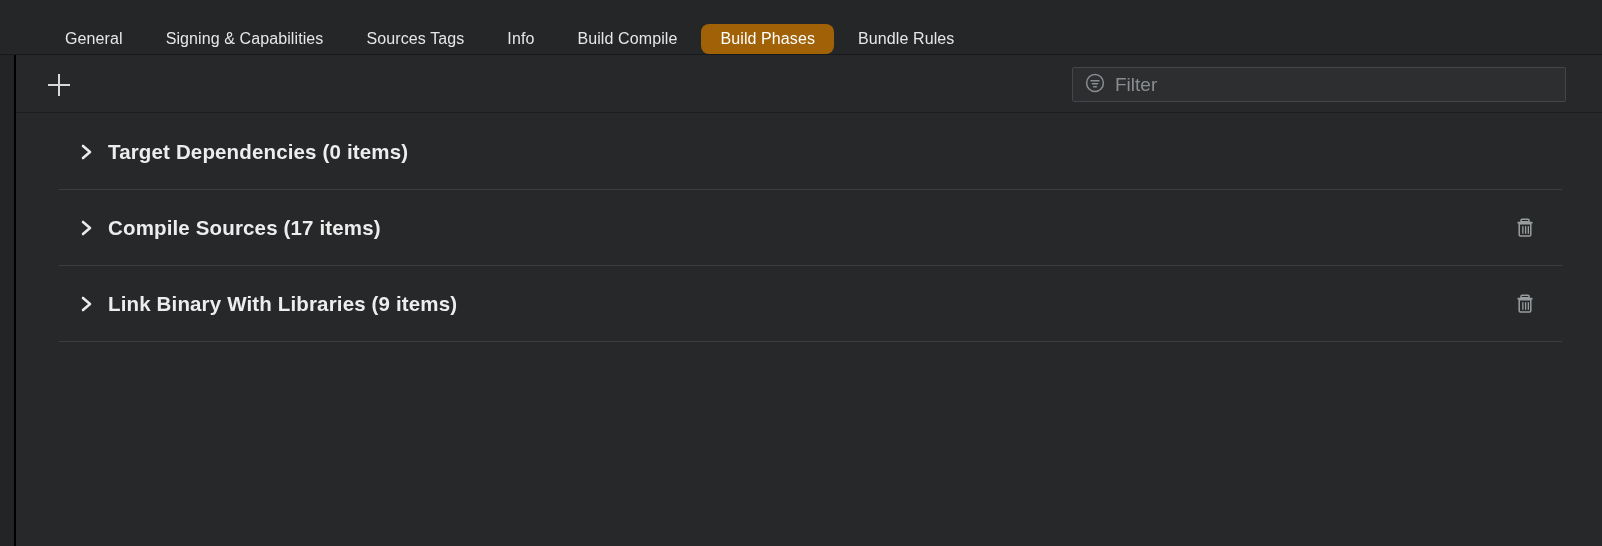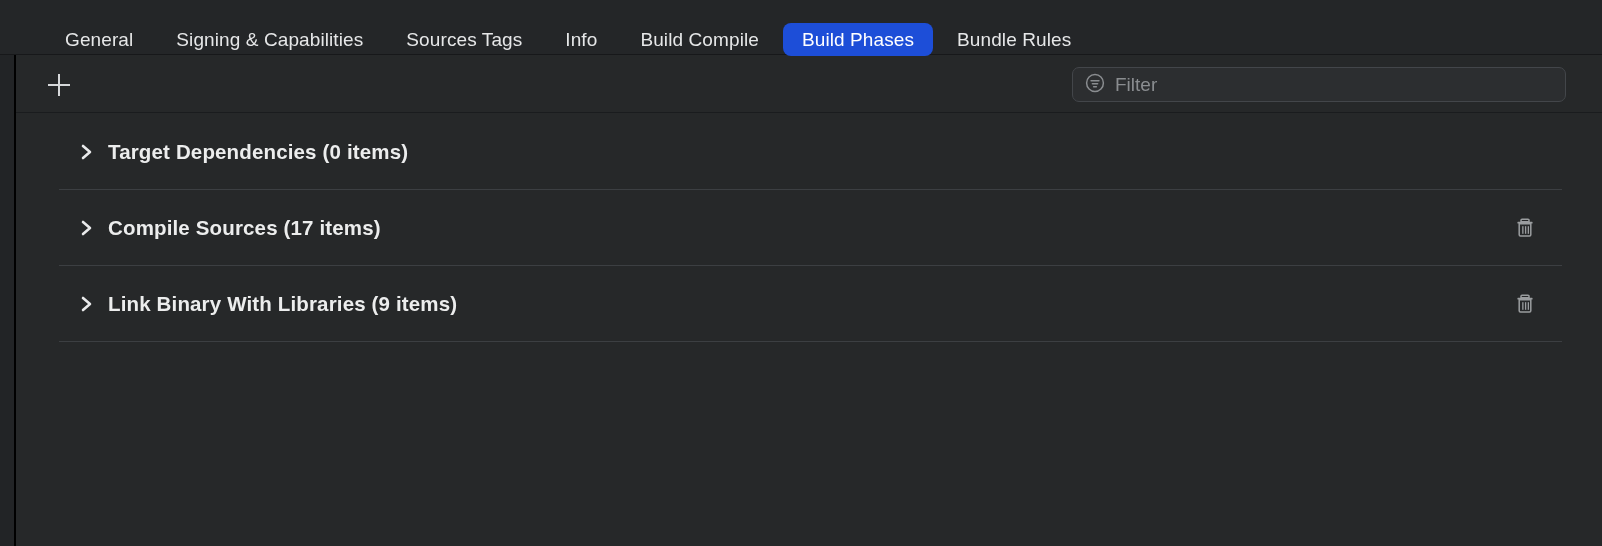--- a/index.html
+++ b/index.html
@@ -26,33 +26,33 @@
     width: 1602px;
     height: 55px;
     background: #242628;
     border-bottom: 1px solid #17181a;
     box-sizing: border-box;
     display: flex;
     align-items: center;
     padding-left: 46px;
   }
   .tab {
-    font-size: 19px;
+    font-size: 16px;
     color: #e6e7e8;
     letter-spacing: 0.1px;
     padding: 7px 19px;
     border-radius: 8px;
     margin-right: 5px;
     white-space: nowrap;
     line-height: 1;
     cursor: default;
     margin-top: 24px;
   }
   .tab.selected {
-    background: #1d4ed8;
+    background: #a16207;
     color: #ffffff;
   }
 
   
   .gutter {
     position: absolute;
     left: 0; top: 55px;
     width: 14px;
     height: 491px;
     background: #222426;
@@ -81,21 +81,21 @@
     width: 30px; height: 30px;
     cursor: default;
   }
   .plus-btn svg { display:block; }
 
   .filter-field {
     position: absolute;
     left: 1056px; top: 11px;
     width: 494px; height: 35px;
     border: 1px solid #43464a;
-    border-radius: 7px;
+    border-radius: 2px;
     background: #2c2e30;
     box-sizing: border-box;
     display: flex;
     align-items: center;
     padding-left: 11px;
   }
   .filter-icon { flex: 0 0 auto; display:block; margin-right: 9px; }
   .filter-placeholder {
     font-size: 19px;
     color: #8a8d90;

